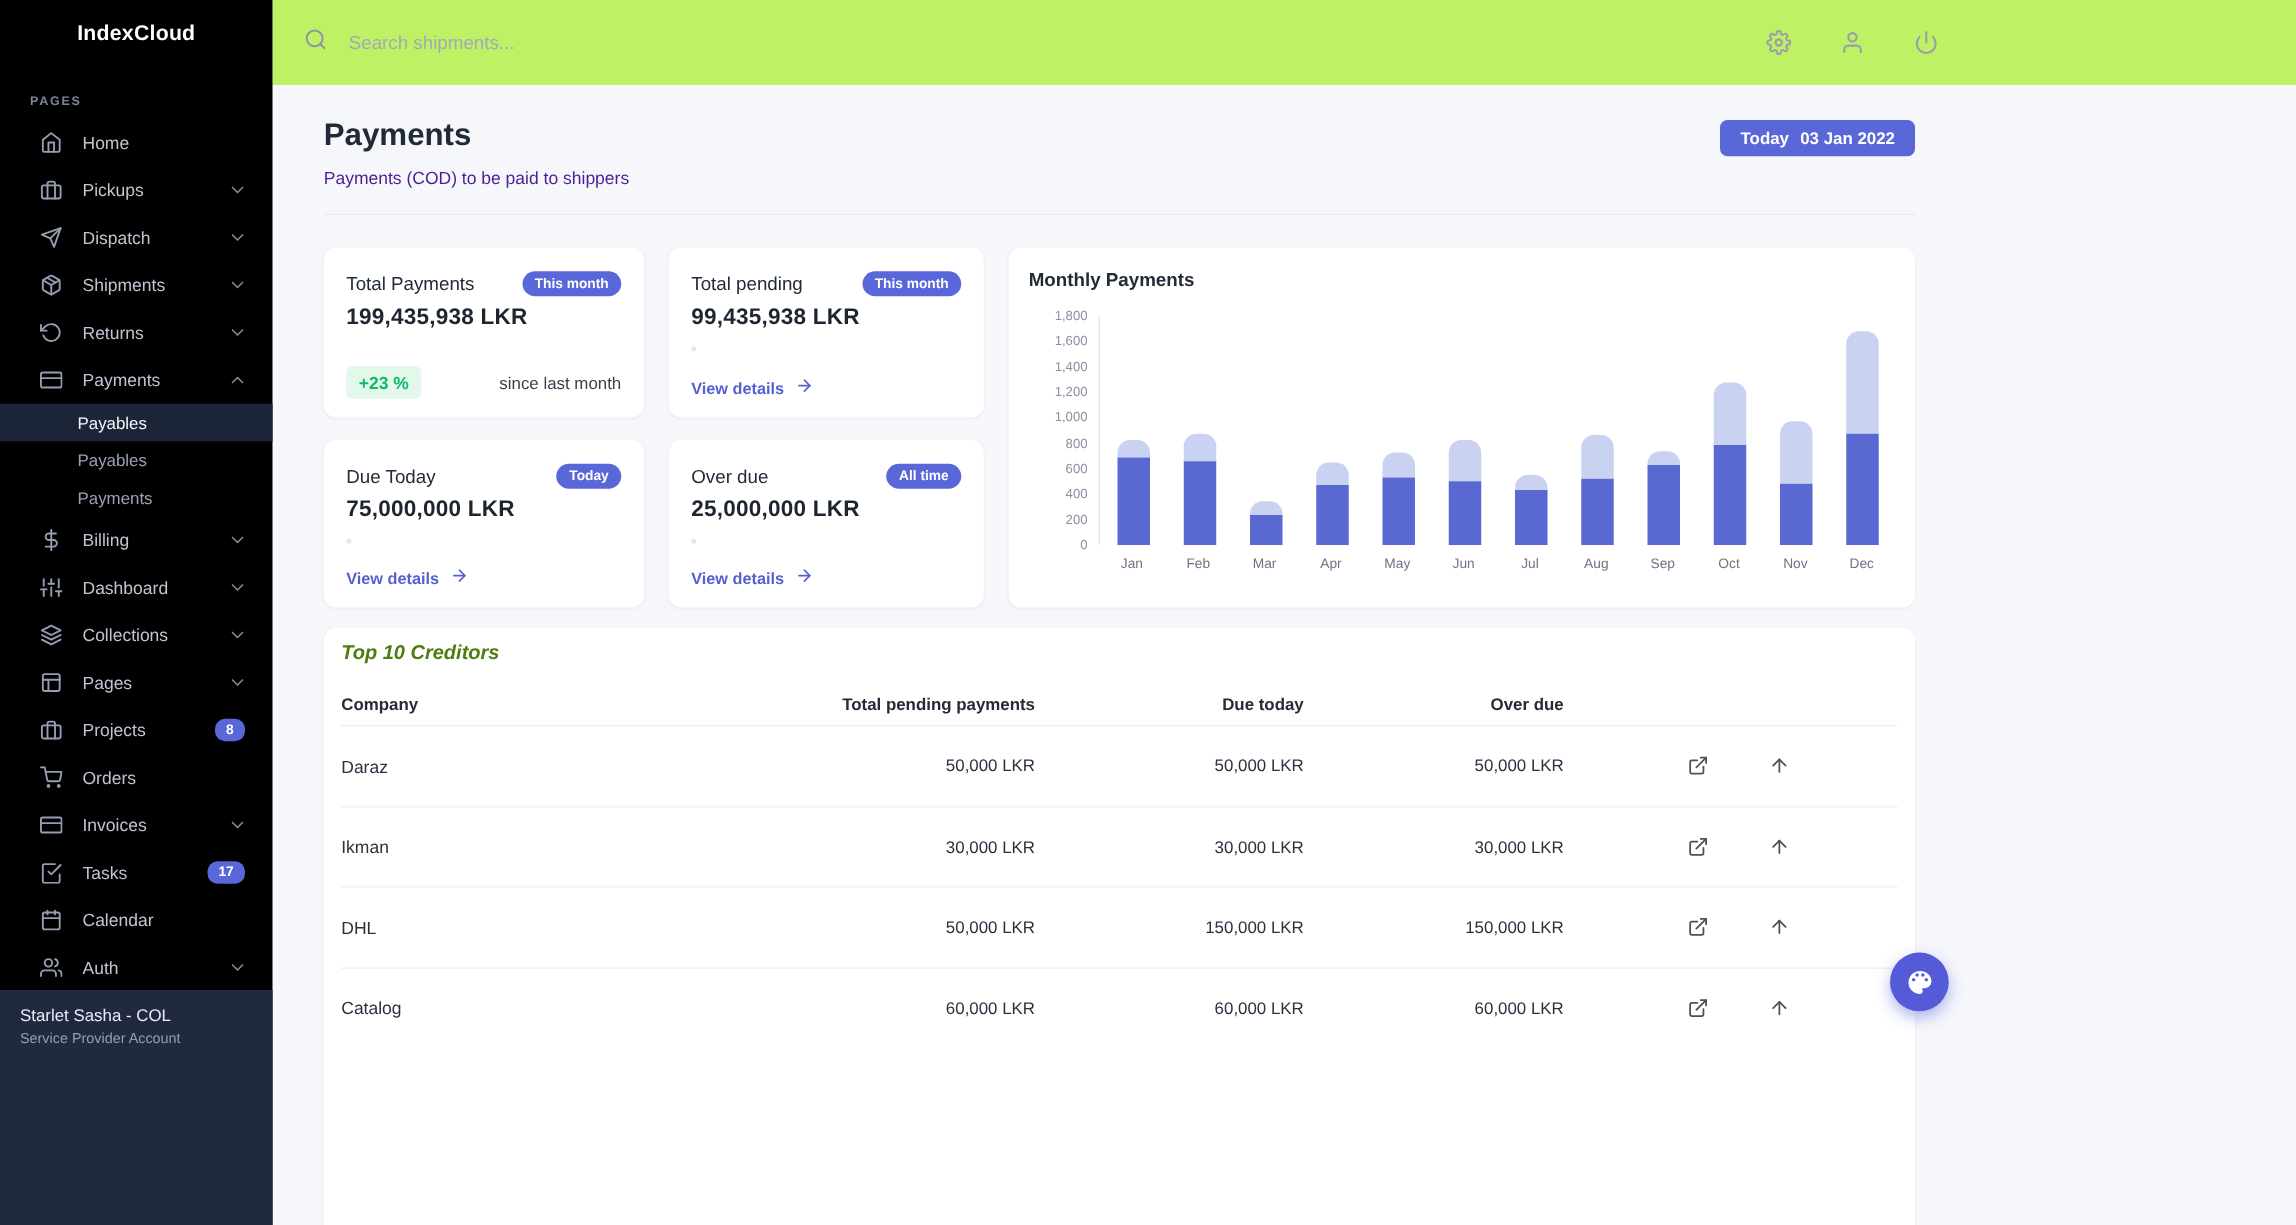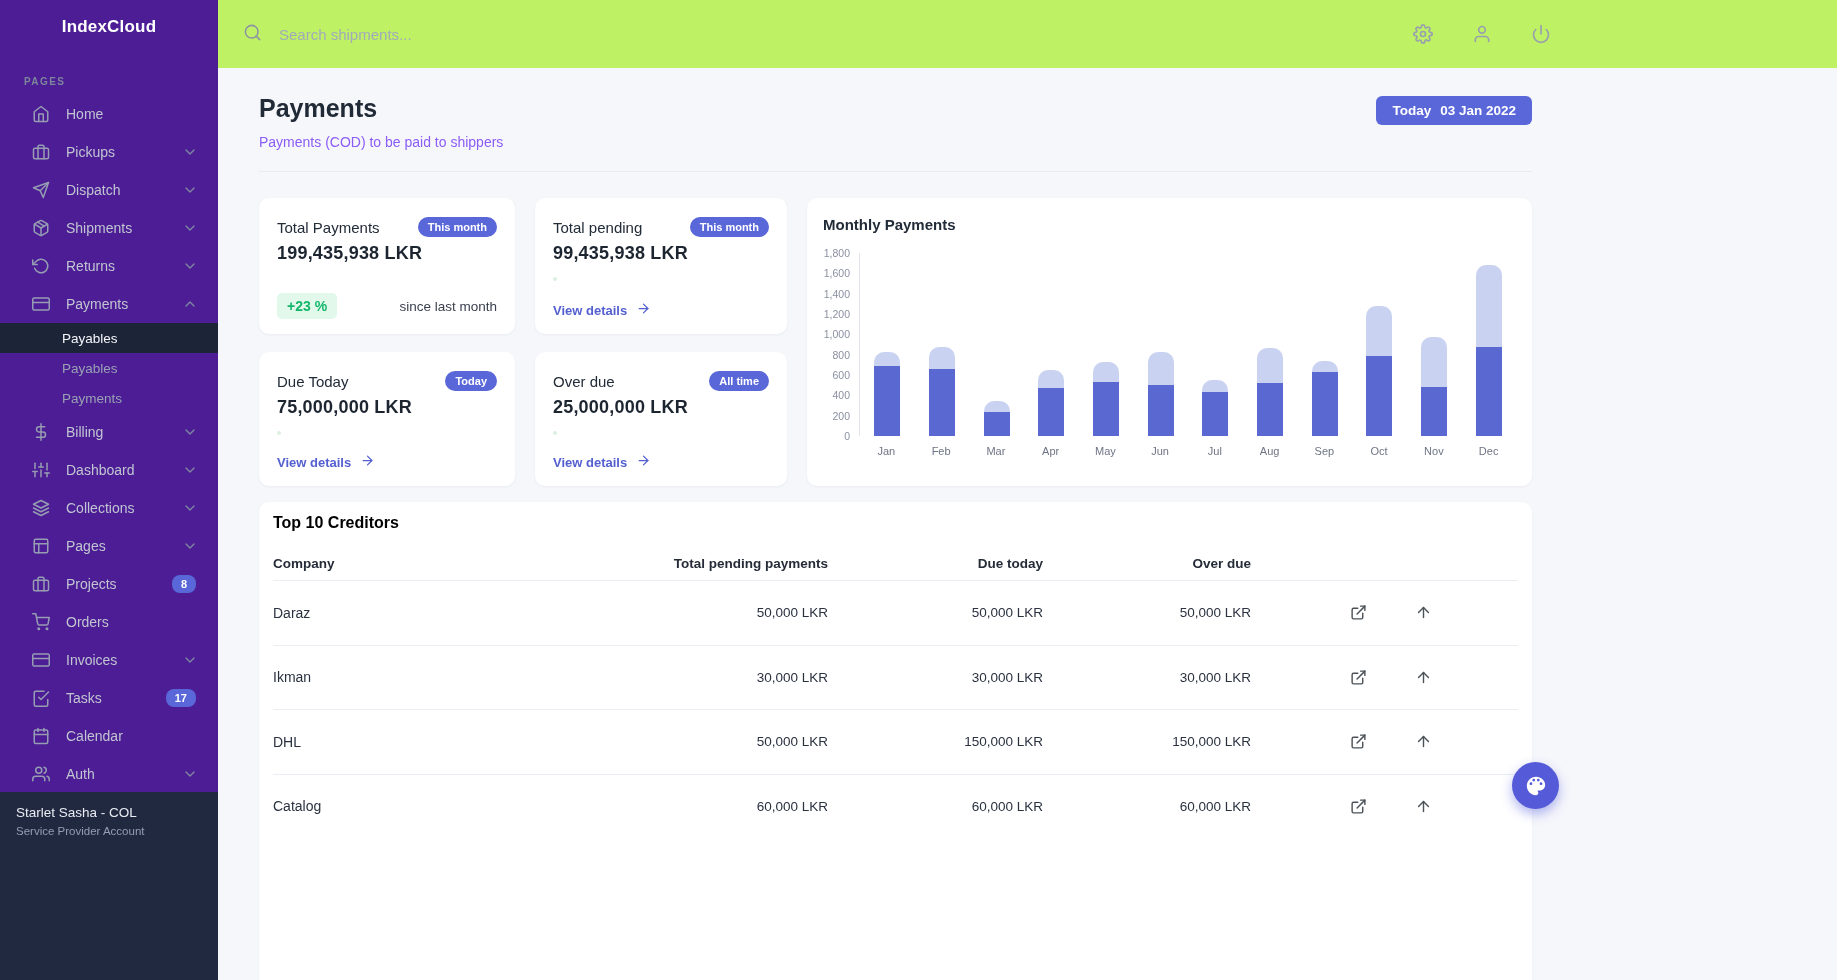--- a/index.html
+++ b/index.html
@@ -1,21 +1,21 @@
 <!DOCTYPE html>
 <html><head>
 <meta charset="utf-8">
 <style>
   html,body{margin:0;padding:0;overflow:hidden;}
   body{width:1837px;height:980px;position:relative;background:#f6f7fb;
        font-family:"Liberation Sans","DejaVu Sans",sans-serif;color:#222b38;}
   *{box-sizing:border-box;}
 
   
-  .sidebar{position:absolute;left:0;top:0;bottom:0;width:218px;background:#4c1d95;z-index:6;}
+  .sidebar{position:absolute;left:0;top:0;bottom:0;width:218px;background:#000000;z-index:6;}
   .brand{height:54px;display:flex;align-items:center;justify-content:center;
          color:#ffffff;font-size:17px;font-weight:700;letter-spacing:.2px;}
   .section-label{margin:22px 0 8px;padding:0 24px;font-size:10px;font-weight:700;
                  letter-spacing:1.4px;color:#7d869c;}
   .item{height:38px;display:flex;align-items:center;padding:0 20px 0 32px;cursor:pointer;
         font-size:14px;color:#c0c5d1;}
   .item .ic{width:18px;height:18px;margin-right:16px;color:#969db2;flex:none;display:flex;align-items:center;}
   .item .lbl{flex:1;white-space:nowrap;}
   .item .chev{width:16px;height:16px;color:#7f88a0;display:flex;align-items:center;}
   .badge-pill{background:#5a67d8;color:#fff;font-size:11px;font-weight:700;
@@ -34,21 +34,21 @@
   .search-input{border:none;outline:none;font-size:15px;color:#39414e;width:430px;background:transparent;}
   .search-input::placeholder{color:#a2aab9;}
   .top-icons{display:flex;align-items:center;gap:21px;color:#99a0ad;margin-right:277px;}
   .tbtn{width:38px;height:38px;display:flex;align-items:center;justify-content:center;cursor:pointer;border-radius:50%;}
 
   
   .content{position:absolute;left:218px;top:68px;right:0;bottom:0;background:#f6f7fb;overflow:hidden;}
   .inner{margin-left:41px;width:1273px;}
   .page-head{display:flex;justify-content:space-between;align-items:flex-start;padding-top:26px;}
   .page-title{font-size:25px;font-weight:700;color:#212b38;}
-  .page-sub{margin-top:11px;font-size:14px;color:#8b5cf6;}
+  .page-sub{margin-top:11px;font-size:14px;color:#4c1d95;}
   .date-btn{background:#5a67d8;border:none;color:#fff;font-weight:700;font-size:13.5px;
             height:29px;padding:0 16px;border-radius:6px;display:flex;align-items:center;gap:9px;
             cursor:pointer;margin-top:2px;font-family:inherit;}
   .divider{border:none;border-top:1px solid #e8eaf1;margin:21px 0 0;}
 
   .grid{margin-top:26px;display:grid;grid-template-columns:256px 252px 1fr;
         grid-template-rows:136px 134px;column-gap:20px;row-gap:18px;}
   .card{background:#fff;border-radius:10px;box-shadow:0 1px 3px rgba(25,35,65,.05);
         padding:19px 18px 15px;display:flex;flex-direction:column;}
   .card-top{display:flex;justify-content:space-between;align-items:center;}
@@ -59,35 +59,35 @@
   .delta-pill{background:#e1f8eb;color:#12b76a;font-size:14px;font-weight:700;padding:5px 10px;border-radius:5px;}
   .delta-note{font-size:13.5px;color:#39414e;}
   .mini-dot{width:4px;height:4px;border-radius:50%;background:#dcefe2;margin-top:13px;}
   .details-link{margin-top:auto;display:flex;align-items:center;gap:9px;color:#5460cf;
                 font-size:13px;font-weight:700;cursor:pointer;}
 
   
   .chart-card{grid-column:3;grid-row:1 / span 2;padding:18px 16px;}
   .chart-title{font-size:15px;font-weight:700;color:#222b38;}
   .chart-wrap{display:flex;margin-top:20px;}
-  .yaxis{width:36px;position:relative;height:183px;flex:none;}
+  .yaxis{width:36px;position:relative;height:183px;flex:none;margin-left:20px;}
   .ytick{position:absolute;right:9px;font-size:10.5px;color:#8a90a0;transform:translateY(-50%);}
   .plot-col{flex:1;}
   .plot{height:183px;border-left:1px solid #e2e4eb;display:flex;align-items:flex-end;}
   .slot{flex:1;display:flex;justify-content:center;}
   .bar{width:26px;display:flex;flex-direction:column;justify-content:flex-end;}
   .seg{width:100%;}
   .seg.light{border-radius:10px 10px 0 0;}
   .months{display:flex;margin-top:9px;}
   .mlab{flex:1;text-align:center;font-size:11px;color:#6d7484;}
 
   
   .creditors-card{margin-top:16px;background:#fff;border-radius:10px 10px 0 0;
                   box-shadow:0 1px 3px rgba(25,35,65,.05);padding:12px 14px 0;height:480px;overflow:hidden;}
-  .cred-title{font-size:16px;font-weight:700;color:#000000;padding-left:0;}
+  .cred-title{font-size:16px;font-weight:700;color:#4d7c0f;padding-left:0;font-style:italic;}
   .cred-sub{margin-top:7px;font-size:13.5px;color:#333b49;}
   .thead,.trow{display:grid;grid-template-columns:325px 230px 215px 208px 1fr;align-items:center;}
   .thead{margin-top:14px;height:34px;font-size:13.5px;font-weight:700;color:#252c38;}
   .cell-r{text-align:right;}
   .trow{height:64.5px;border-top:1px solid #ebedf2;font-size:13.5px;color:#2a3240;}
   .trow .company{font-size:14px;}
   .actions{display:flex;align-items:center;gap:47px;padding-left:98px;color:#4b5258;}
   .icon-btn{width:18px;height:18px;display:flex;align-items:center;justify-content:center;cursor:pointer;}
 
   .fab{position:absolute;left:1512px;top:762px;width:47px;height:47px;border-radius:50%;

